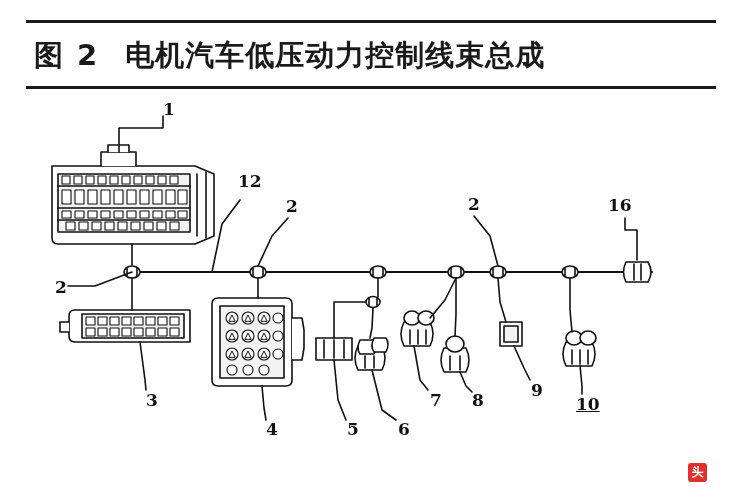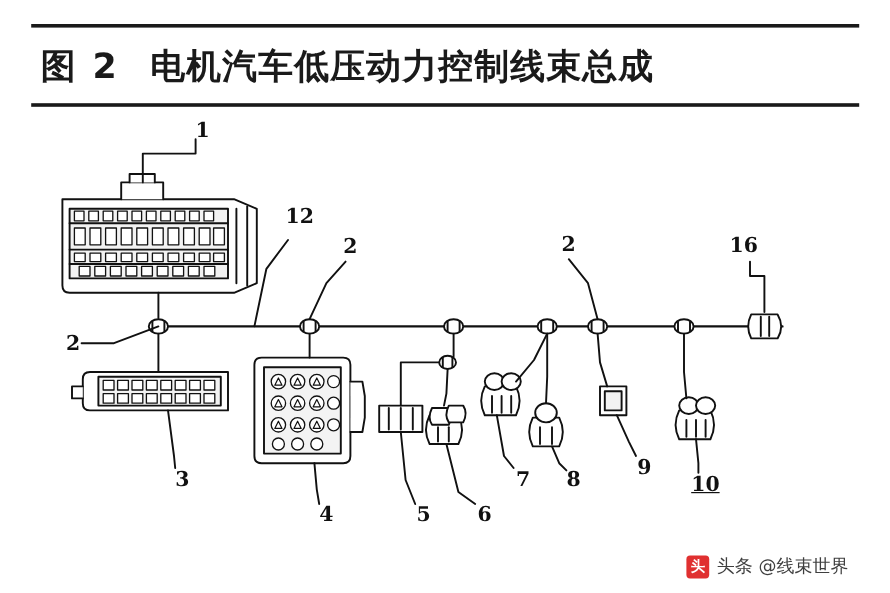--- a/index.html
+++ b/index.html
@@ -336,16 +336,15 @@
   <div class="lbl" style="left:266px; top:419px;">4</div>
   <div class="lbl" style="left:347px; top:419px;">5</div>
   <div class="lbl" style="left:398px; top:419px;">6</div>
   <div class="lbl" style="left:430px; top:390px;">7</div>
   <div class="lbl" style="left:472px; top:390px;">8</div>
   <div class="lbl" style="left:531px; top:380px;">9</div>
   <div class="lbl" style="left:576px; top:394px;text-decoration:underline;">10</div>
 
   <div class="watermark">
     <span class="wm-logo">头</span>
-    <span>头条 @线束世界</span>
   </div>
 
 </div>
 
 </body></html>

